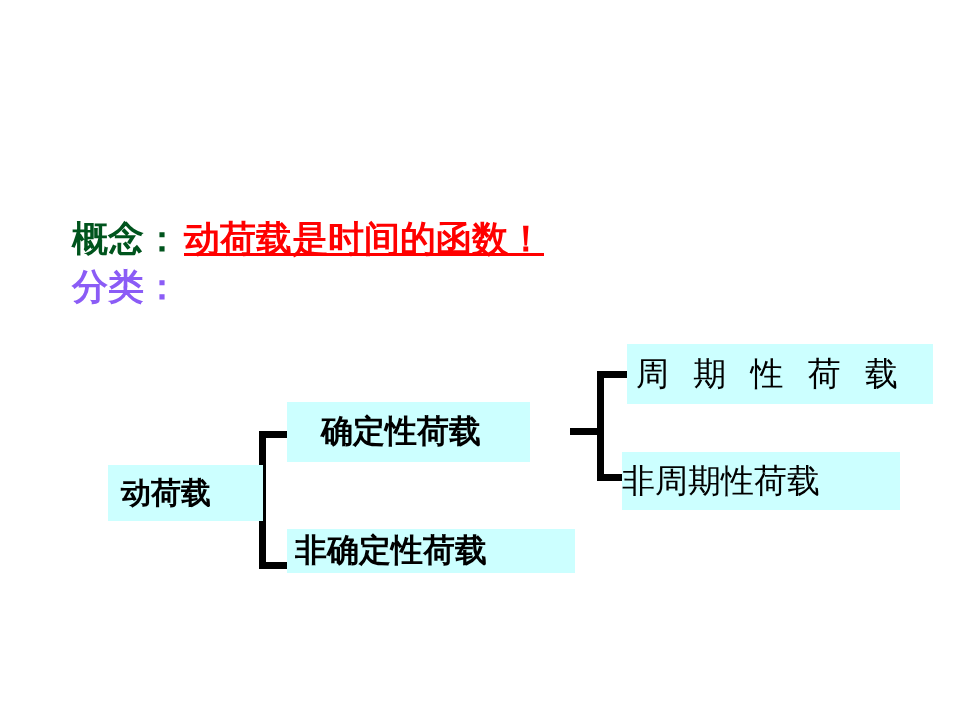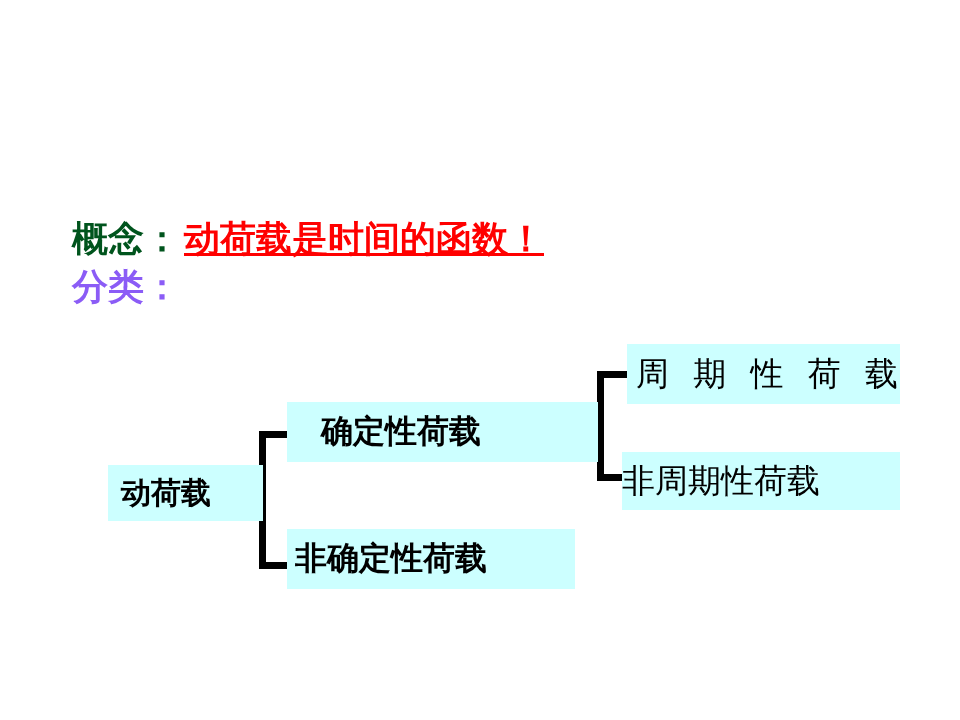--- a/index.html
+++ b/index.html
@@ -105,42 +105,42 @@
 
   
   .node-l2 {
     font-size: 32px;
     font-weight: bold;
     font-family: "Liberation Sans", "DejaVu Sans", sans-serif;
   }
   .node-deterministic {
     left: 287px;
     top: 402px;
-    width: 311px;
+    width: 243px;
     height: 60px;
     padding-left: 34px;
   }
   .node-nondeterministic {
     left: 287px;
     top: 529px;
     width: 288px;
-    height: 60px;
+    height: 44px;
     padding-left: 8px;
   }
 
   
   .node-l3 {
     font-size: 33px;
     font-weight: normal;
     font-family: "Liberation Serif", "DejaVu Serif", serif;
   }
   .node-periodic {
     left: 627px;
     top: 344px;
-    width: 273px;
+    width: 306px;
     height: 60px;
     padding-left: 9px;
     letter-spacing: 8px;
   }
   .node-aperiodic {
     left: 622px;
     top: 452px;
     width: 278px;
     height: 58px;
     padding-left: 0;

